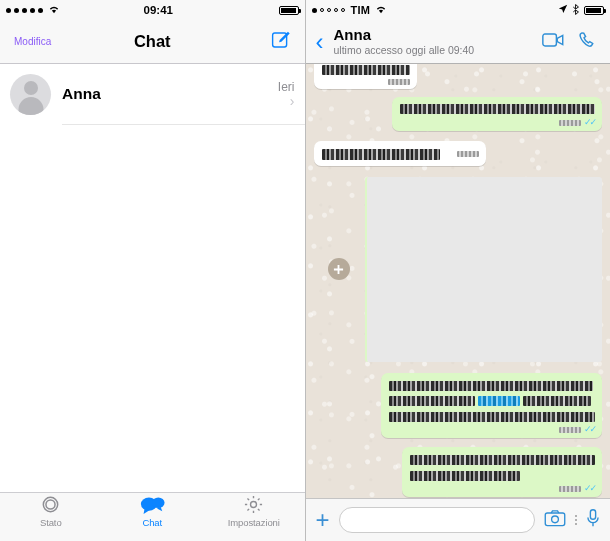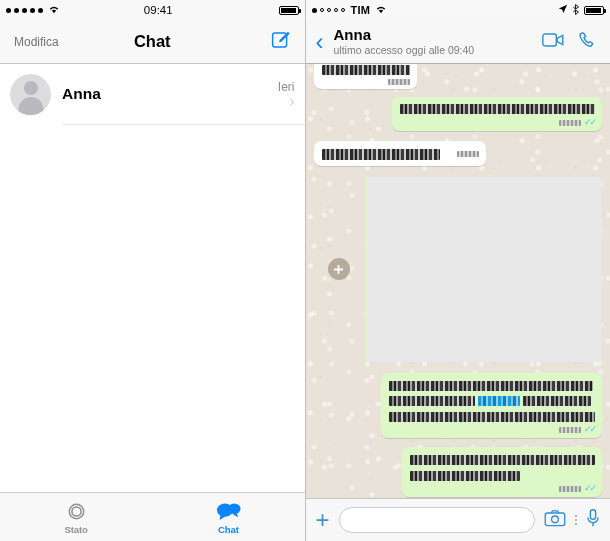--- a/index.html
+++ b/index.html
@@ -20,39 +20,39 @@
     padding:0 6px; font-size:11px; font-weight:bold; color:#000;
     position:relative; background:#f8f8f8;
   }
   .sb-left { display:flex; align-items:center; gap:3px; }
   .dot { width:5px; height:5px; border-radius:50%; background:#000; display:inline-block; }
   .dot.hollow { background:transparent; border:1px solid #000; width:4px; height:4px; }
   .carrier { font-size:11px; font-weight:bold; margin-left:3px; letter-spacing:0.2px; }
   .wifi { margin-left:2px; font-size:11px; }
   .sb-time {
     position:absolute; left:12px; right:0; text-align:center;
-    font-size:11.5px; font-weight:normal; pointer-events:none;
+    font-size:11.5px; font-weight:bold; pointer-events:none;
   }
   .sb-right { margin-left:auto; display:flex; align-items:center; gap:4px; }
   .battery {
     width:20px; height:9px; border:1px solid #000; border-radius:2px;
     position:relative; display:inline-block;
   }
   .battery::after {
     content:""; position:absolute; right:-3px; top:2.5px;
     width:2px; height:4px; background:#000; border-radius:0 1px 1px 0;
   }
   .battery i { position:absolute; left:1px; top:1px; bottom:1px; width:85%; background:#000; display:block; }
 
   
   .navbar-left {
     height:44px; background:#f8f8f8; border-bottom:1px solid #c8c7cc;
     display:flex; align-items:center; padding:0 14px; position:relative;
   }
-  .nav-edit { color:#737373; font-size:12px; }
+  .nav-edit { color:#8b5cf6; font-size:10px; }
   .nav-title {
     position:absolute; left:0; right:0; text-align:center;
     font-size:16.5px; font-weight:bold; color:#000; pointer-events:none;
   }
   .nav-compose { margin-left:auto; }
 
   
   .chat-list { background:#fff; }
   .chat-row {
     display:flex; align-items:center; gap:11px;
@@ -73,21 +73,21 @@
   .chat-name { font-size:15.5px; font-weight:bold; color:#000; }
   .chat-meta { margin-left:auto; display:flex; flex-direction:column; align-items:flex-end; }
   .chat-time { font-size:12px; color:#8e8e93; }
   .chev { color:#c7c7cc; font-size:14px; line-height:1; }
   .list-sep { height:1px; background:#e6e6e6; margin-left:62px; }
 
   
   .tabbar {
     position:absolute; bottom:0; left:0; right:0; height:49px;
     background:#f8f8f8; border-top:1px solid #cdcdd1;
-    display:flex; align-items:center;font-weight:bold;
+    display:flex; 
   }
   .tab { flex:1; text-align:center; color:#8e8e93; }
   .tab.active { color:#0b84ff; }
   .tab .ticon { height:23px; display:flex; align-items:center; justify-content:center; }
   .tab .tlabel { font-size:9.5px; margin-top:1px; letter-spacing:-0.1px; }
 
   
   .navbar-right {
     height:44px; background:#f7f7f7; border-bottom:1px solid #b2b2b2;
     display:flex; align-items:center; padding:0 10px; gap:8px;
@@ -247,20 +247,29 @@
           <svg width="25" height="20" viewBox="0 0 28 22">
             <ellipse cx="10" cy="10" rx="9" ry="7.4" fill="#0b84ff"></ellipse>
             <path d="M5 15.5 L4 21 L10.5 17z" fill="#0b84ff"></path>
             <ellipse cx="20.5" cy="8.5" rx="7" ry="5.8" fill="#0b84ff"></ellipse>
             <path d="M23 13 L25 18 L19 15z" fill="#0b84ff"></path>
           </svg>
         </div>
         <div class="tlabel">Chat</div>
       </div>
 
+      <div class="tab">
+        <div class="ticon">
+          <svg width="21" height="21" viewBox="0 0 24 24" fill="none" stroke="#8e8e93" stroke-width="1.6">
+            <circle cx="12" cy="12" r="3.4"></circle>
+            <path d="M12 2.2v2.6M12 19.2v2.6M2.2 12h2.6M19.2 12h2.6M5.1 5.1l1.9 1.9M17 17l1.9 1.9M18.9 5.1 17 7M7 17l-1.9 1.9"></path>
+          </svg>
+        </div>
+        <div class="tlabel">Impostazioni</div>
+      </div>
 
     </div>
   </div>
 
   <div class="divider-v"></div>
 
   <div class="pane pane-right">
 
     <div class="statusbar">
       <span class="sb-left">

